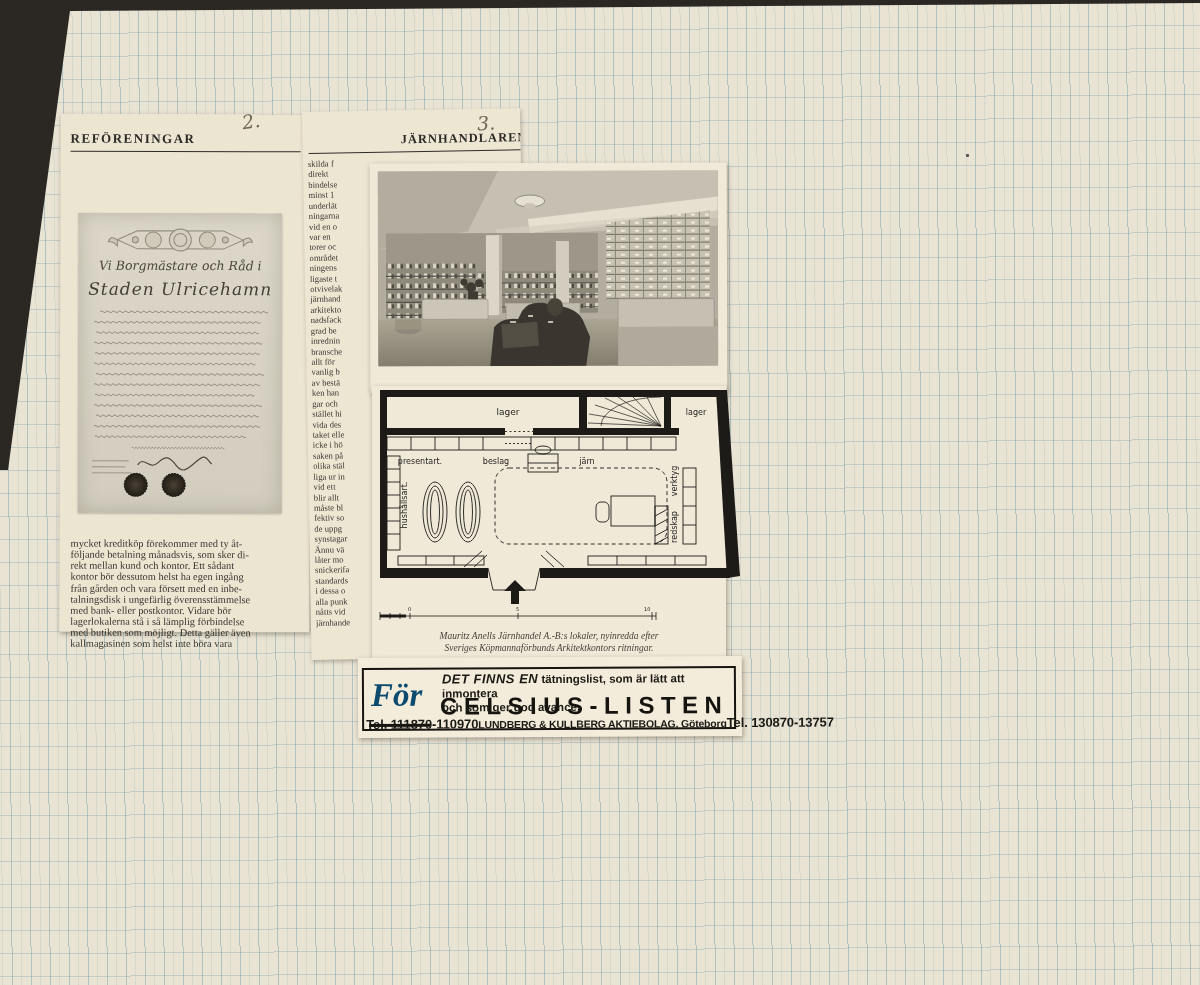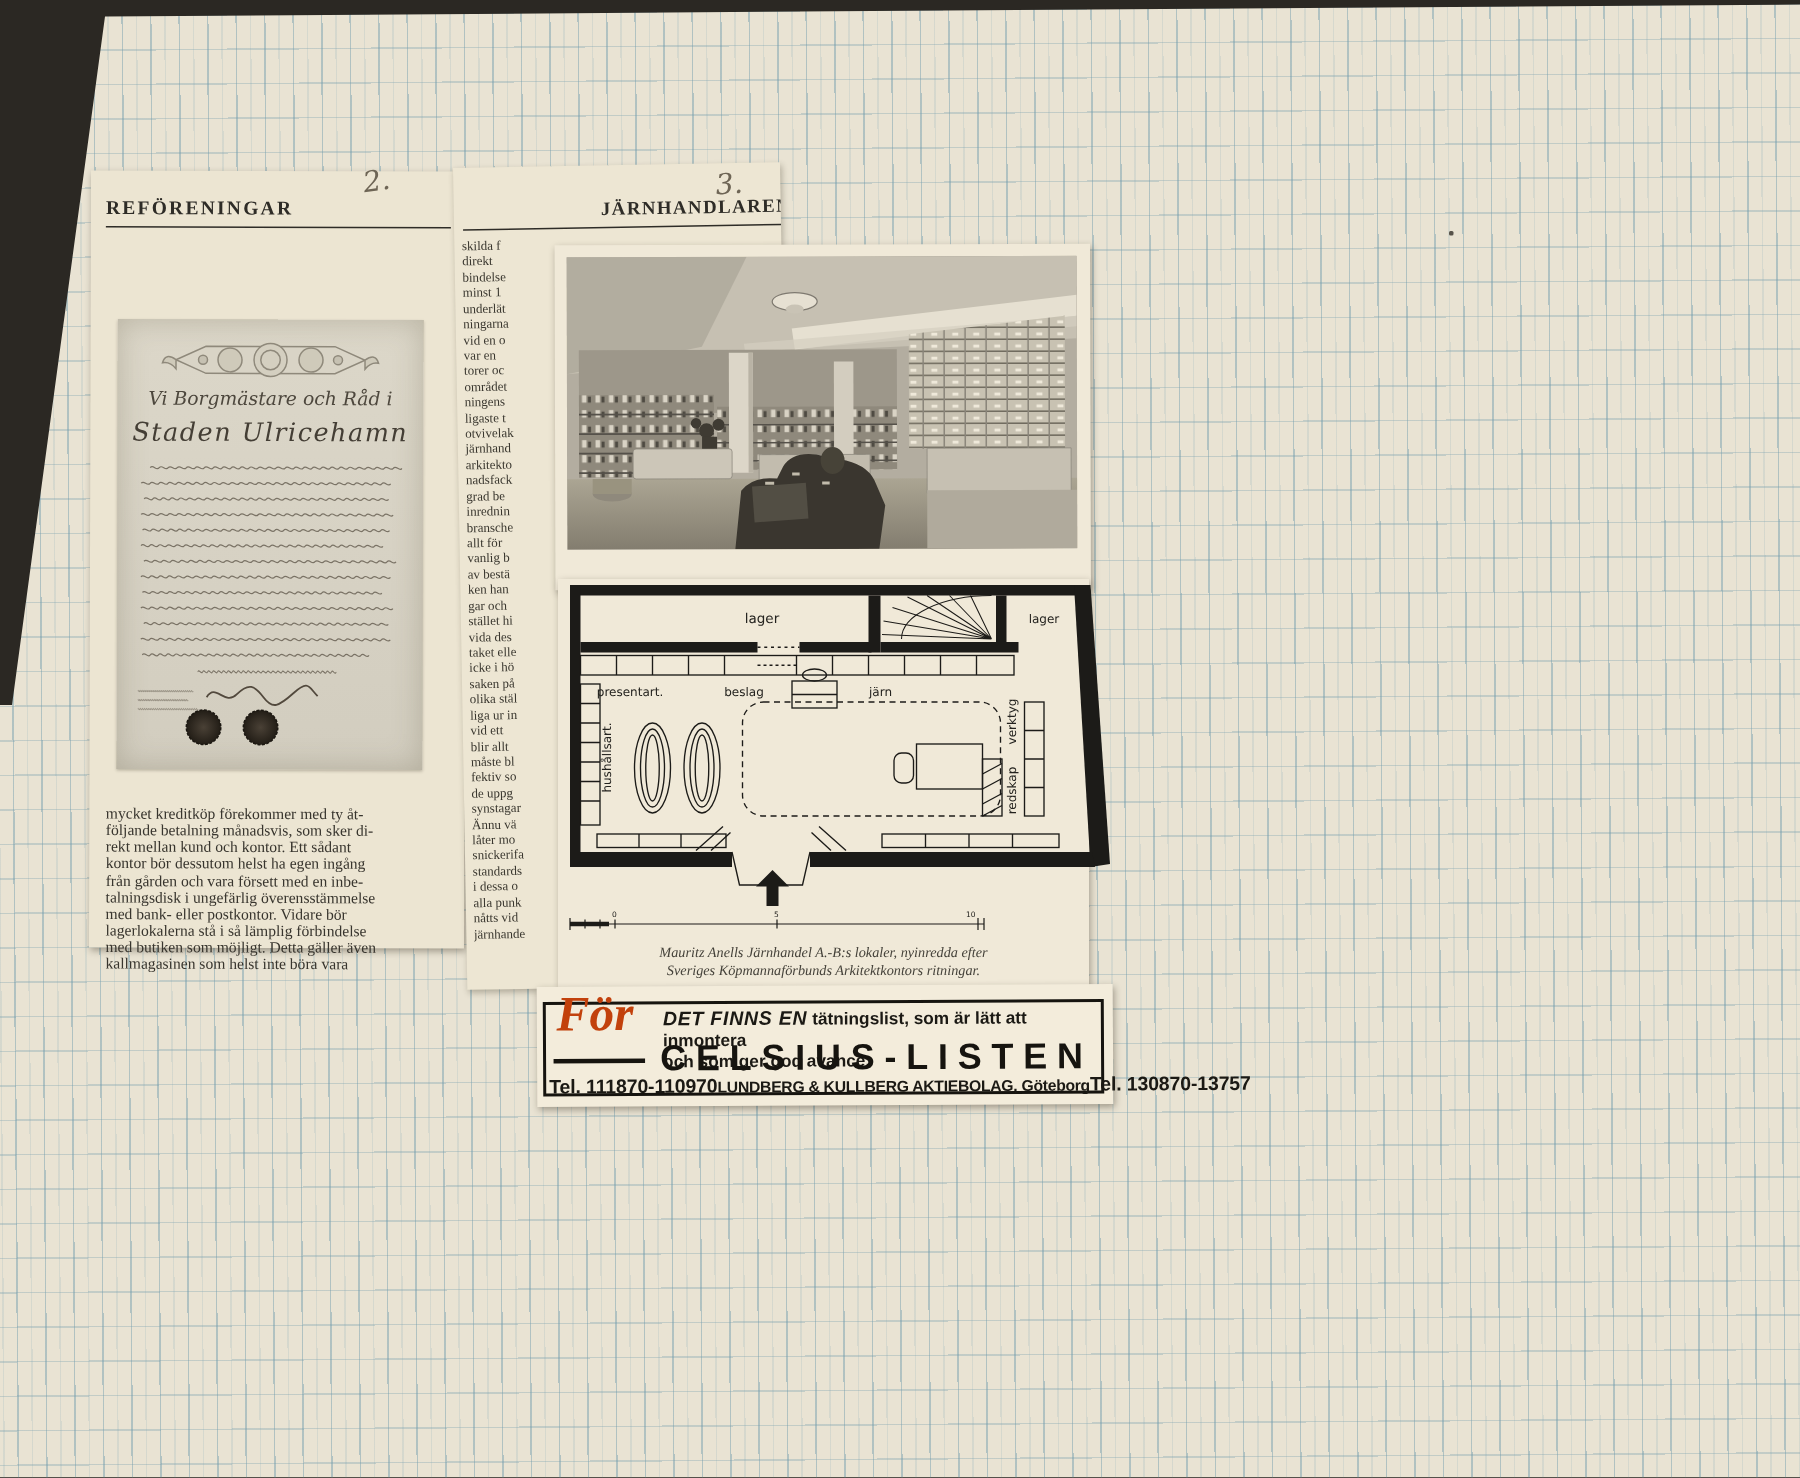--- a/index.html
+++ b/index.html
@@ -63,22 +63,22 @@
   .plan-caption{position:absolute;left:0;right:0;top:244px;text-align:center;font-style:italic;
                 font-size:9.5px;line-height:12px;color:#45423a;}
 
   
   .ad-clip{left:358px;top:657px;width:384px;height:80px;background:#f3ecdb;transform:rotate(-.3deg);}
   .ad-box{position:absolute;left:4px;right:6px;top:10px;bottom:7px;border:2px solid #16140f;}
   .ad-lines{position:absolute;left:84px;top:15px;width:292px;font-family:"Liberation Sans",sans-serif;
             font-weight:bold;font-size:11.5px;line-height:14px;color:#1b1914;}
   .ad-lead{font-family:Liberation Sans, sans-serif;font-style:italic;font-weight:bold;
            font-size:13px;letter-spacing:.5px;}
-  .ad-for{position:absolute;left:11px;top:4px;font-family:"Liberation Serif",serif;
-          font-style:italic;font-weight:bold;font-size:33px;color:#c2410c;
+  .ad-for{position:absolute;left:11px;top:22px;font-family:"Liberation Serif",serif;
+          font-style:italic;font-weight:bold;font-size:33px;color:#0c4a6e;
           border-bottom:3.5px solid #16140f;padding:0 8px 14px 2px;line-height:30px;}
   .ad-product{position:absolute;left:82px;top:35px;font-family:"Liberation Sans",sans-serif;
               font-weight:bold;font-size:24px;letter-spacing:6.5px;color:#16140f;white-space:nowrap;}
   .ad-footer{position:absolute;left:8px;right:8px;top:59px;display:flex;align-items:baseline;
              justify-content:space-between;font-family:"Liberation Sans",sans-serif;
              font-weight:bold;color:#1b1914;white-space:nowrap;}
   .ad-tel{font-size:13px;letter-spacing:-.1px;}
   .ad-company{font-size:10.5px;letter-spacing:-.2px;}
 </style>
 </head>

